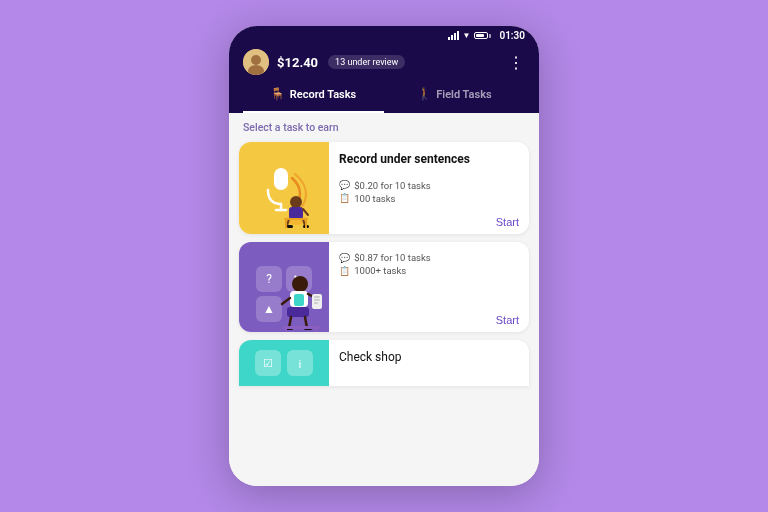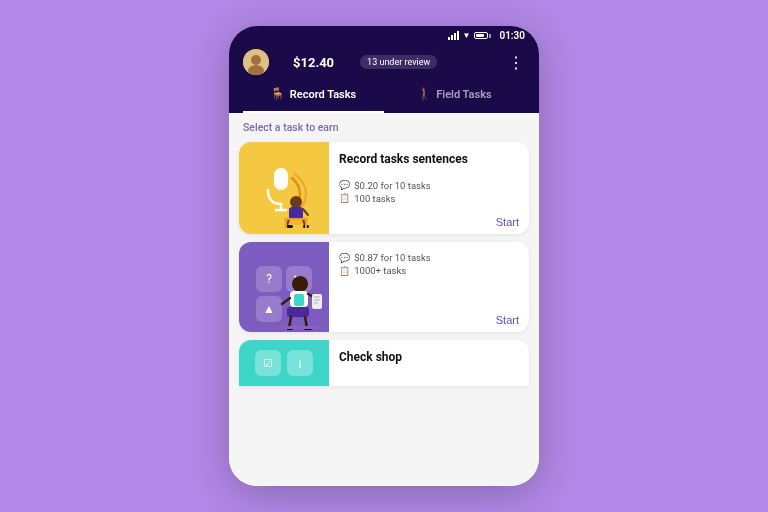--- a/index.html
+++ b/index.html
@@ -37,21 +37,21 @@
       font-size: 10px;
       font-weight: 600;
       margin-left: 4px;
     }
     
     .app-bar {
       background: #1a0a4a;
       display: flex;
       align-items: center;
       padding: 6px 14px 8px;
-      gap: 24px;
+      gap: 8px;
     }
     .avatar {
       width: 26px;
       height: 26px;
       border-radius: 50%;
       background: #e0c080;
       overflow: hidden;
       display: flex;
       align-items: center;
       justify-content: center;
@@ -214,21 +214,21 @@
       justify-content: center;
       gap: 6px;
       padding: 6px;
     }
     .partial-info {
       flex: 1;
       padding: 10px 10px 4px;
     }
     .partial-title {
       font-size: 12px;
-      font-weight: 700;
+      font-weight: 400;
       color: #111;
     }
     
     .icon-box {
       width: 26px;
       height: 26px;
       background: rgba(255,255,255,0.2);
       border-radius: 6px;
       display: flex;
       align-items: center;
@@ -367,21 +367,21 @@
           <line x1="49" y1="69" x2="51" y2="76" stroke="#6b3c1a" stroke-width="2" stroke-linecap="round"></line>
           <rect x="33" y="75" width="6" height="3" rx="1.5" fill="#111"></rect>
           <rect x="49" y="75" width="6" height="3" rx="1.5" fill="#111"></rect>
 
           <rect x="30" y="68" width="24" height="2" rx="1" fill="#e8a020"></rect>
           <line x1="32" y1="70" x2="32" y2="78" stroke="#e8a020" stroke-width="2"></line>
           <line x1="52" y1="70" x2="52" y2="78" stroke="#e8a020" stroke-width="2"></line>
         </svg>
       </div>
       <div class="card-info">
-        <div class="card-title">Record tasks sentences</div>
+        <div class="card-title">Record under sentences</div>
         <div class="card-meta">
           <div class="card-meta-row">
             <span class="meta-icon">💬</span>
             <span>$0.20 for 10 tasks</span>
           </div>
           <div class="card-meta-row">
             <span class="meta-icon">📋</span>
             <span>100 tasks</span>
           </div>
         </div>

